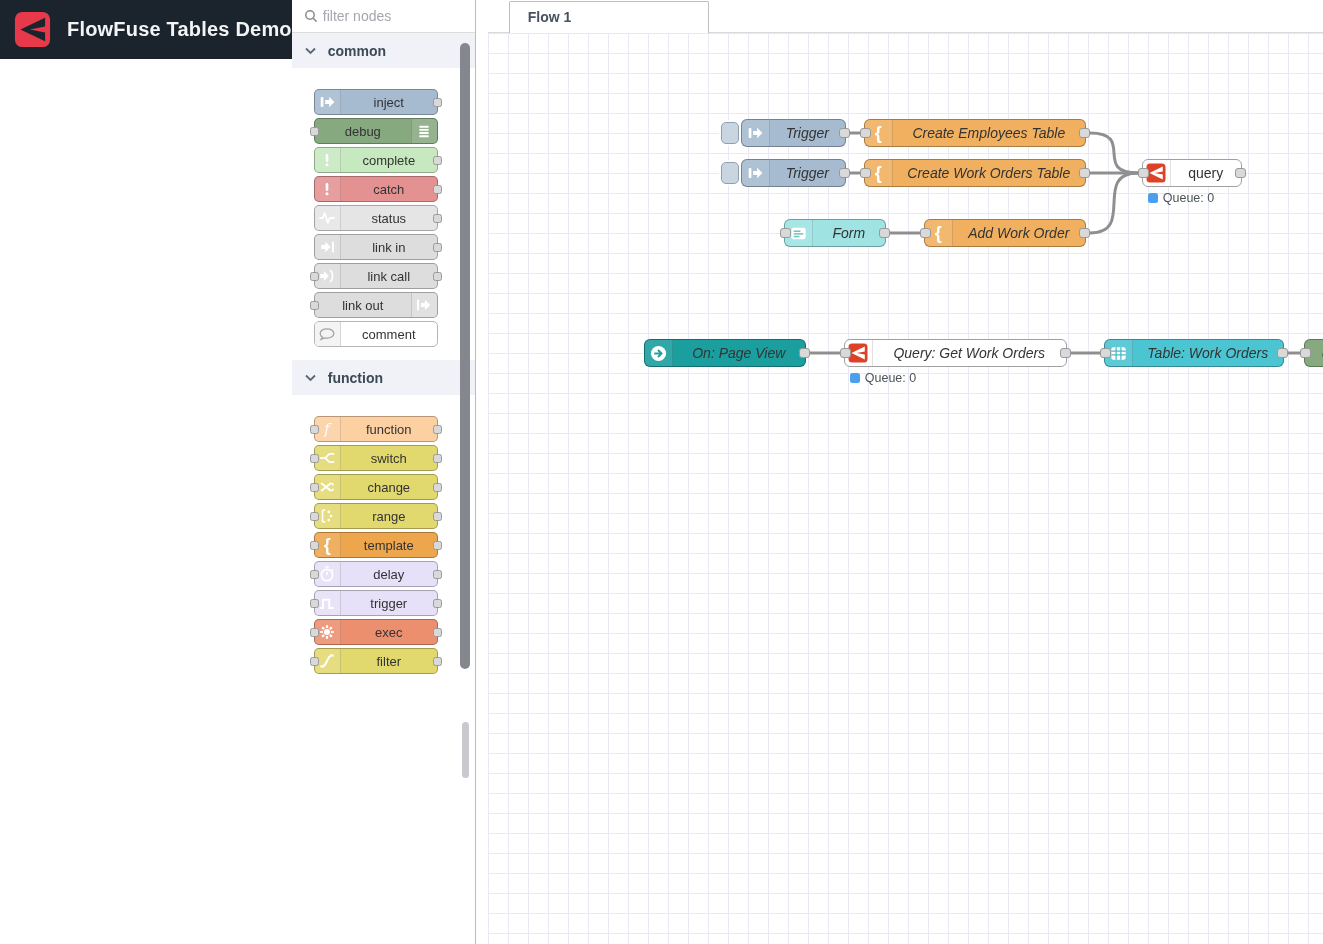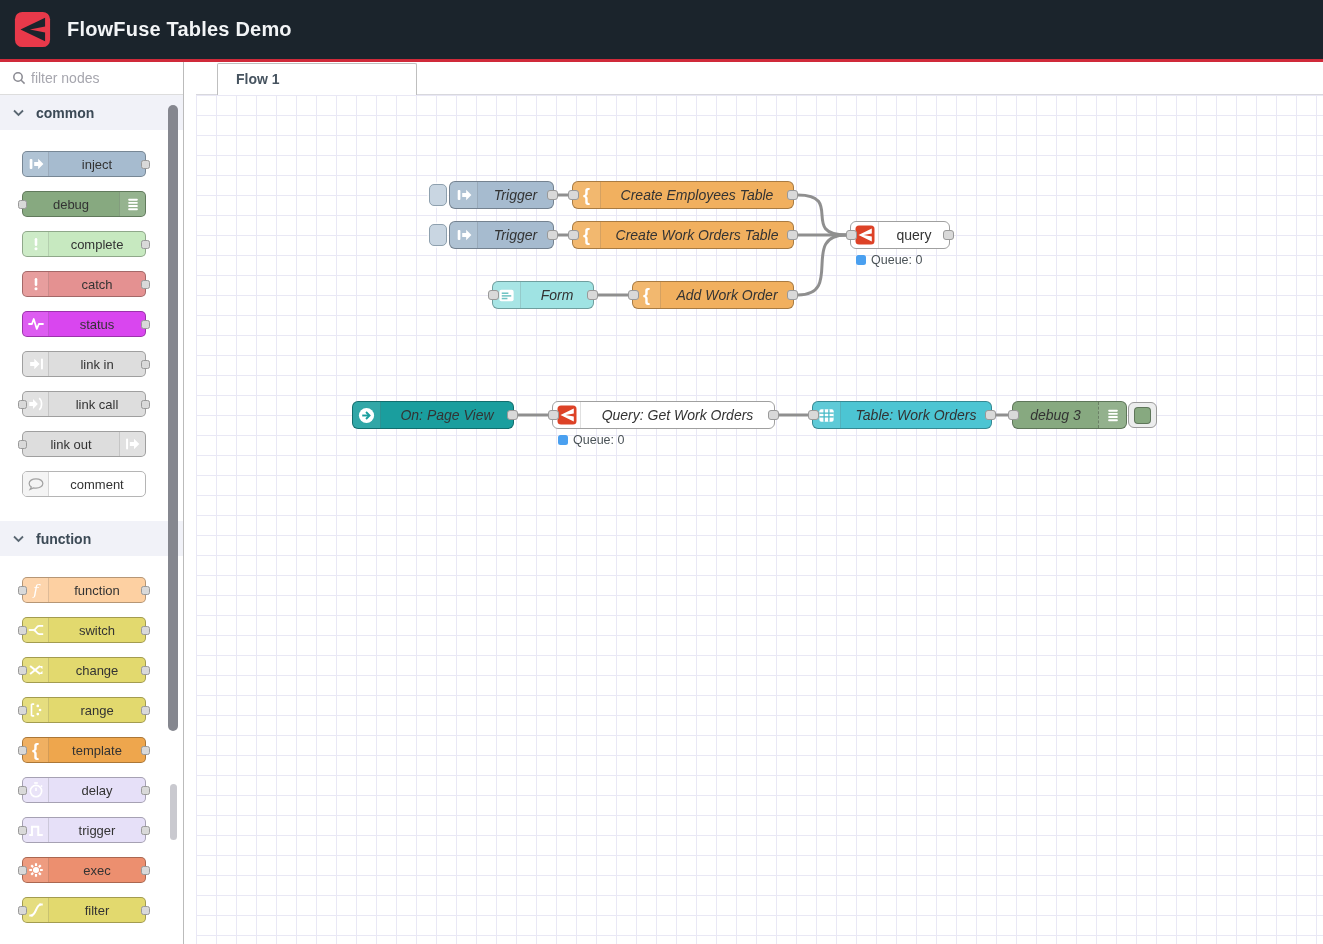--- a/index.html
+++ b/index.html
@@ -1,18 +1,18 @@
 <!DOCTYPE html>
 <html><head>
 <meta charset="utf-8">
 <style>
   * { margin:0; padding:0; box-sizing:border-box; }
   html,body { width:1323px; height:944px; overflow:hidden; background:#fff;
               font-family:"Liberation Sans", sans-serif; }
-  .app { width:1323px; height:944px; display:flex; flex-direction:column; position:relative; }
+  .app { width:1323px; height:944px; display:flex; flex-direction:row; position:relative; }
 
   
   .hdr { height:59px; background:#1b242c; display:flex; align-items:center; padding-left:14px; flex:0 0 auto; }
   .hdr .logo { width:37px; height:37px; margin-right:16px; }
   .hdr h1 { color:#f2f4f6; font-size:20px; font-weight:700; letter-spacing:.2px; }
   .red-divider { height:3px; background:#d02a3a; flex:0 0 auto; }
 
   
   .main { flex:1; display:flex; min-height:0; }
 
@@ -20,21 +20,21 @@
   .palette { width:184px; flex:0 0 auto; border-right:1px solid #bbb; background:#fff; position:relative; }
   .psearch { height:33px; border-bottom:1px solid #ddd; position:relative; }
   .psearch input { width:100%; height:100%; border:none; outline:none; padding-left:31px; font-size:14px; color:#555; background:transparent; font-family:"Liberation Sans",sans-serif;}
   .psearch input::placeholder { color:#a6a6ae; }
   .psearch .mag { position:absolute; left:12px; top:9px; }
   .psections { position:absolute; top:33px; left:0; right:0; bottom:0; overflow:hidden; }
   .psec-h { height:35px; background:#f1f2f8; display:flex; align-items:center; padding-left:13px; }
   .psec-h .chev { margin-right:12px; }
   .psec-h .psec-label { font-size:14px; font-weight:700; color:#3c4a56; }
   .pnodes { padding:21px 0 10px 0; }
-  .pnode { position:relative; width:124px; height:26px; margin:0 0 14px 22px; border-radius:5px;
+  .pnode { position:relative; width:124px; height:26px; margin:0 0 3px 22px; border-radius:5px;
            border:1px solid rgba(0,0,0,0.28); display:flex; align-items:center; cursor:move; }
   .pnode .picon { position:absolute; top:0; bottom:0; width:26px; background:rgba(255,255,255,0.12);
                   display:flex; align-items:center; justify-content:center; }
   .pnode .picon.left  { left:0;  border-right:1px solid rgba(0,0,0,0.12); border-radius:4px 0 0 4px; }
   .pnode .picon.right { right:0; border-left:1px solid rgba(0,0,0,0.12); border-radius:0 4px 4px 0; }
   .pnode .plabel { flex:1; text-align:center; font-size:13px; color:#333; }
   .pnode.icon-left  .plabel { padding-left:26px; }
   .pnode.icon-right .plabel { padding-right:26px; }
   .pport { position:absolute; width:9px; height:9px; border-radius:2.5px; background:#d9d9d9; border:1px solid #999; top:8px; }
   .pport.in  { left:-5px; }
@@ -150,21 +150,21 @@
             <div class="pnode icon-left" style="background: rgb(228, 145, 145);">
               <span class="picon left">
                 <svg width="16" height="16" viewBox="0 0 20 20">
                   <rect x="8.4" y="2.4" width="3.2" height="10" rx="1.6" fill="#fff"></rect>
                   <circle cx="10" cy="16" r="1.9" fill="#fff"></circle>
                 </svg>
               </span>
               <span class="plabel">catch</span>
               <span class="pport out"></span>
             </div>
-            <div class="pnode icon-left" style="background: #d946ef;">
+            <div class="pnode icon-left" style="background: #e5e5e5;">
               <span class="picon left">
                 <svg width="18" height="18" viewBox="0 0 20 20">
                   <path d="M1.5 10h4l2-5.5 3.4 11 2.3-5.5h5.3" fill="none" stroke="#fff" stroke-width="2" stroke-linejoin="round"></path>
                 </svg>
               </span>
               <span class="plabel">status</span>
               <span class="pport out"></span>
             </div>
             <div class="pnode icon-left" style="background: rgb(221, 221, 221);">
               <span class="picon left">

